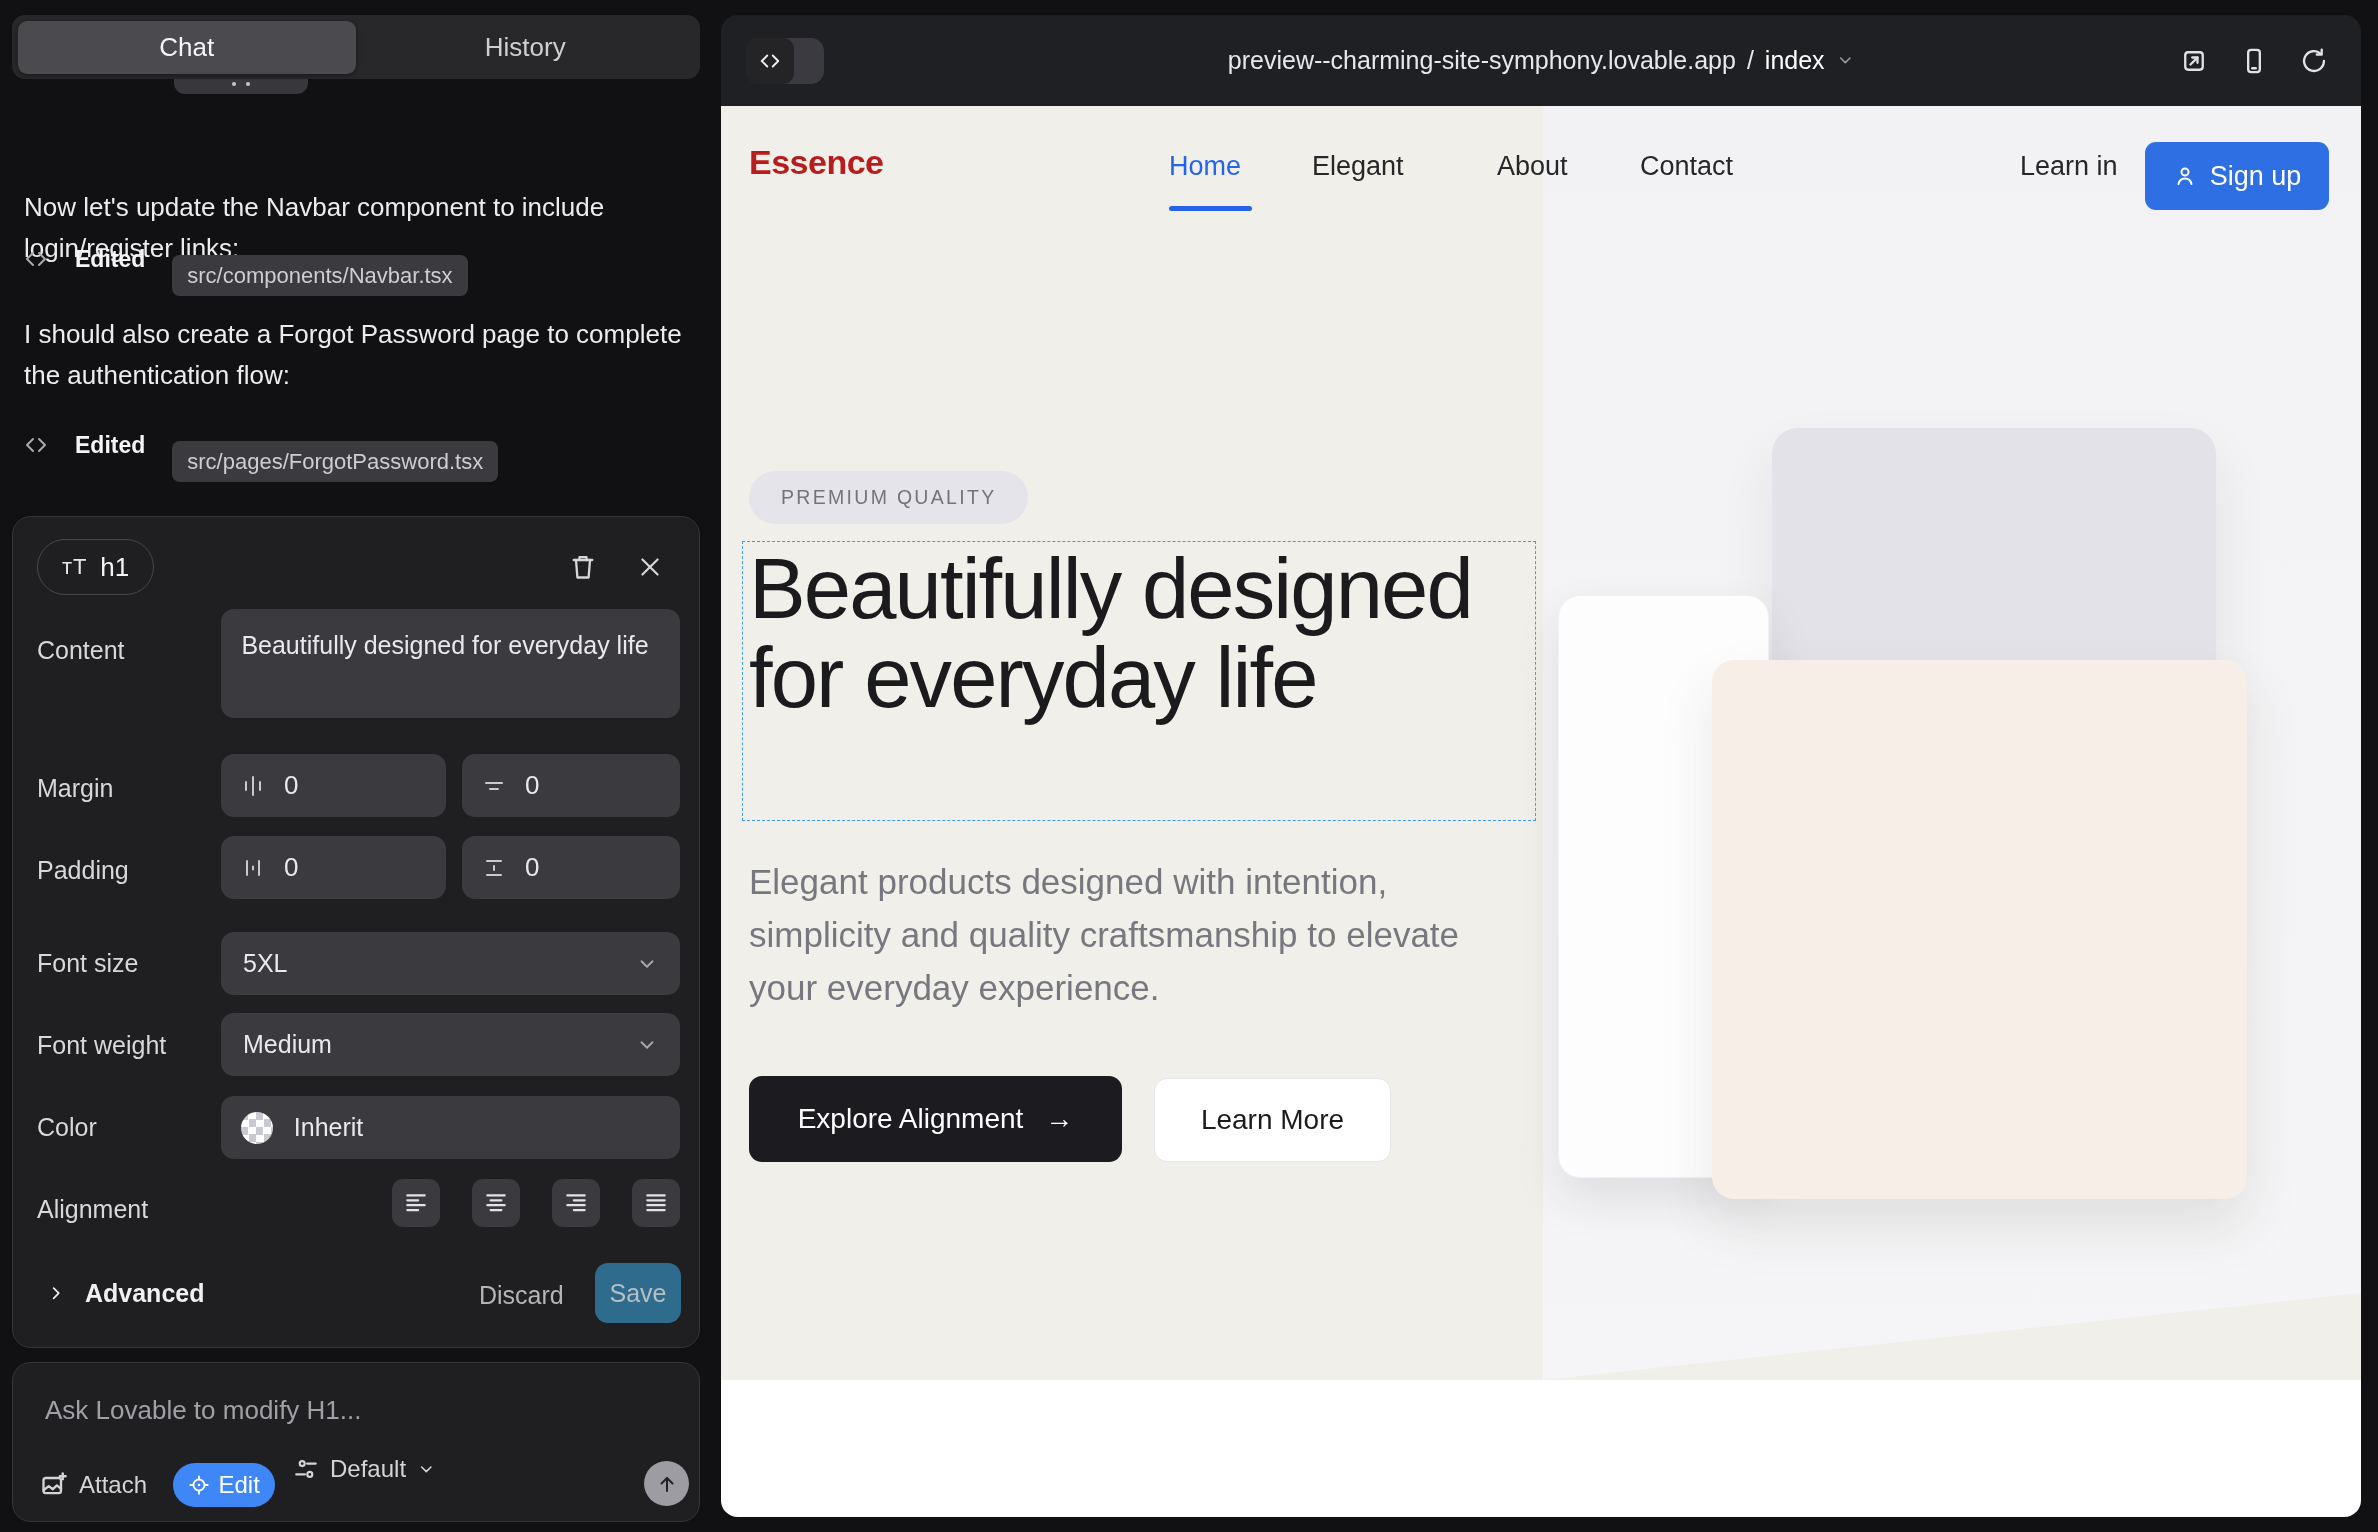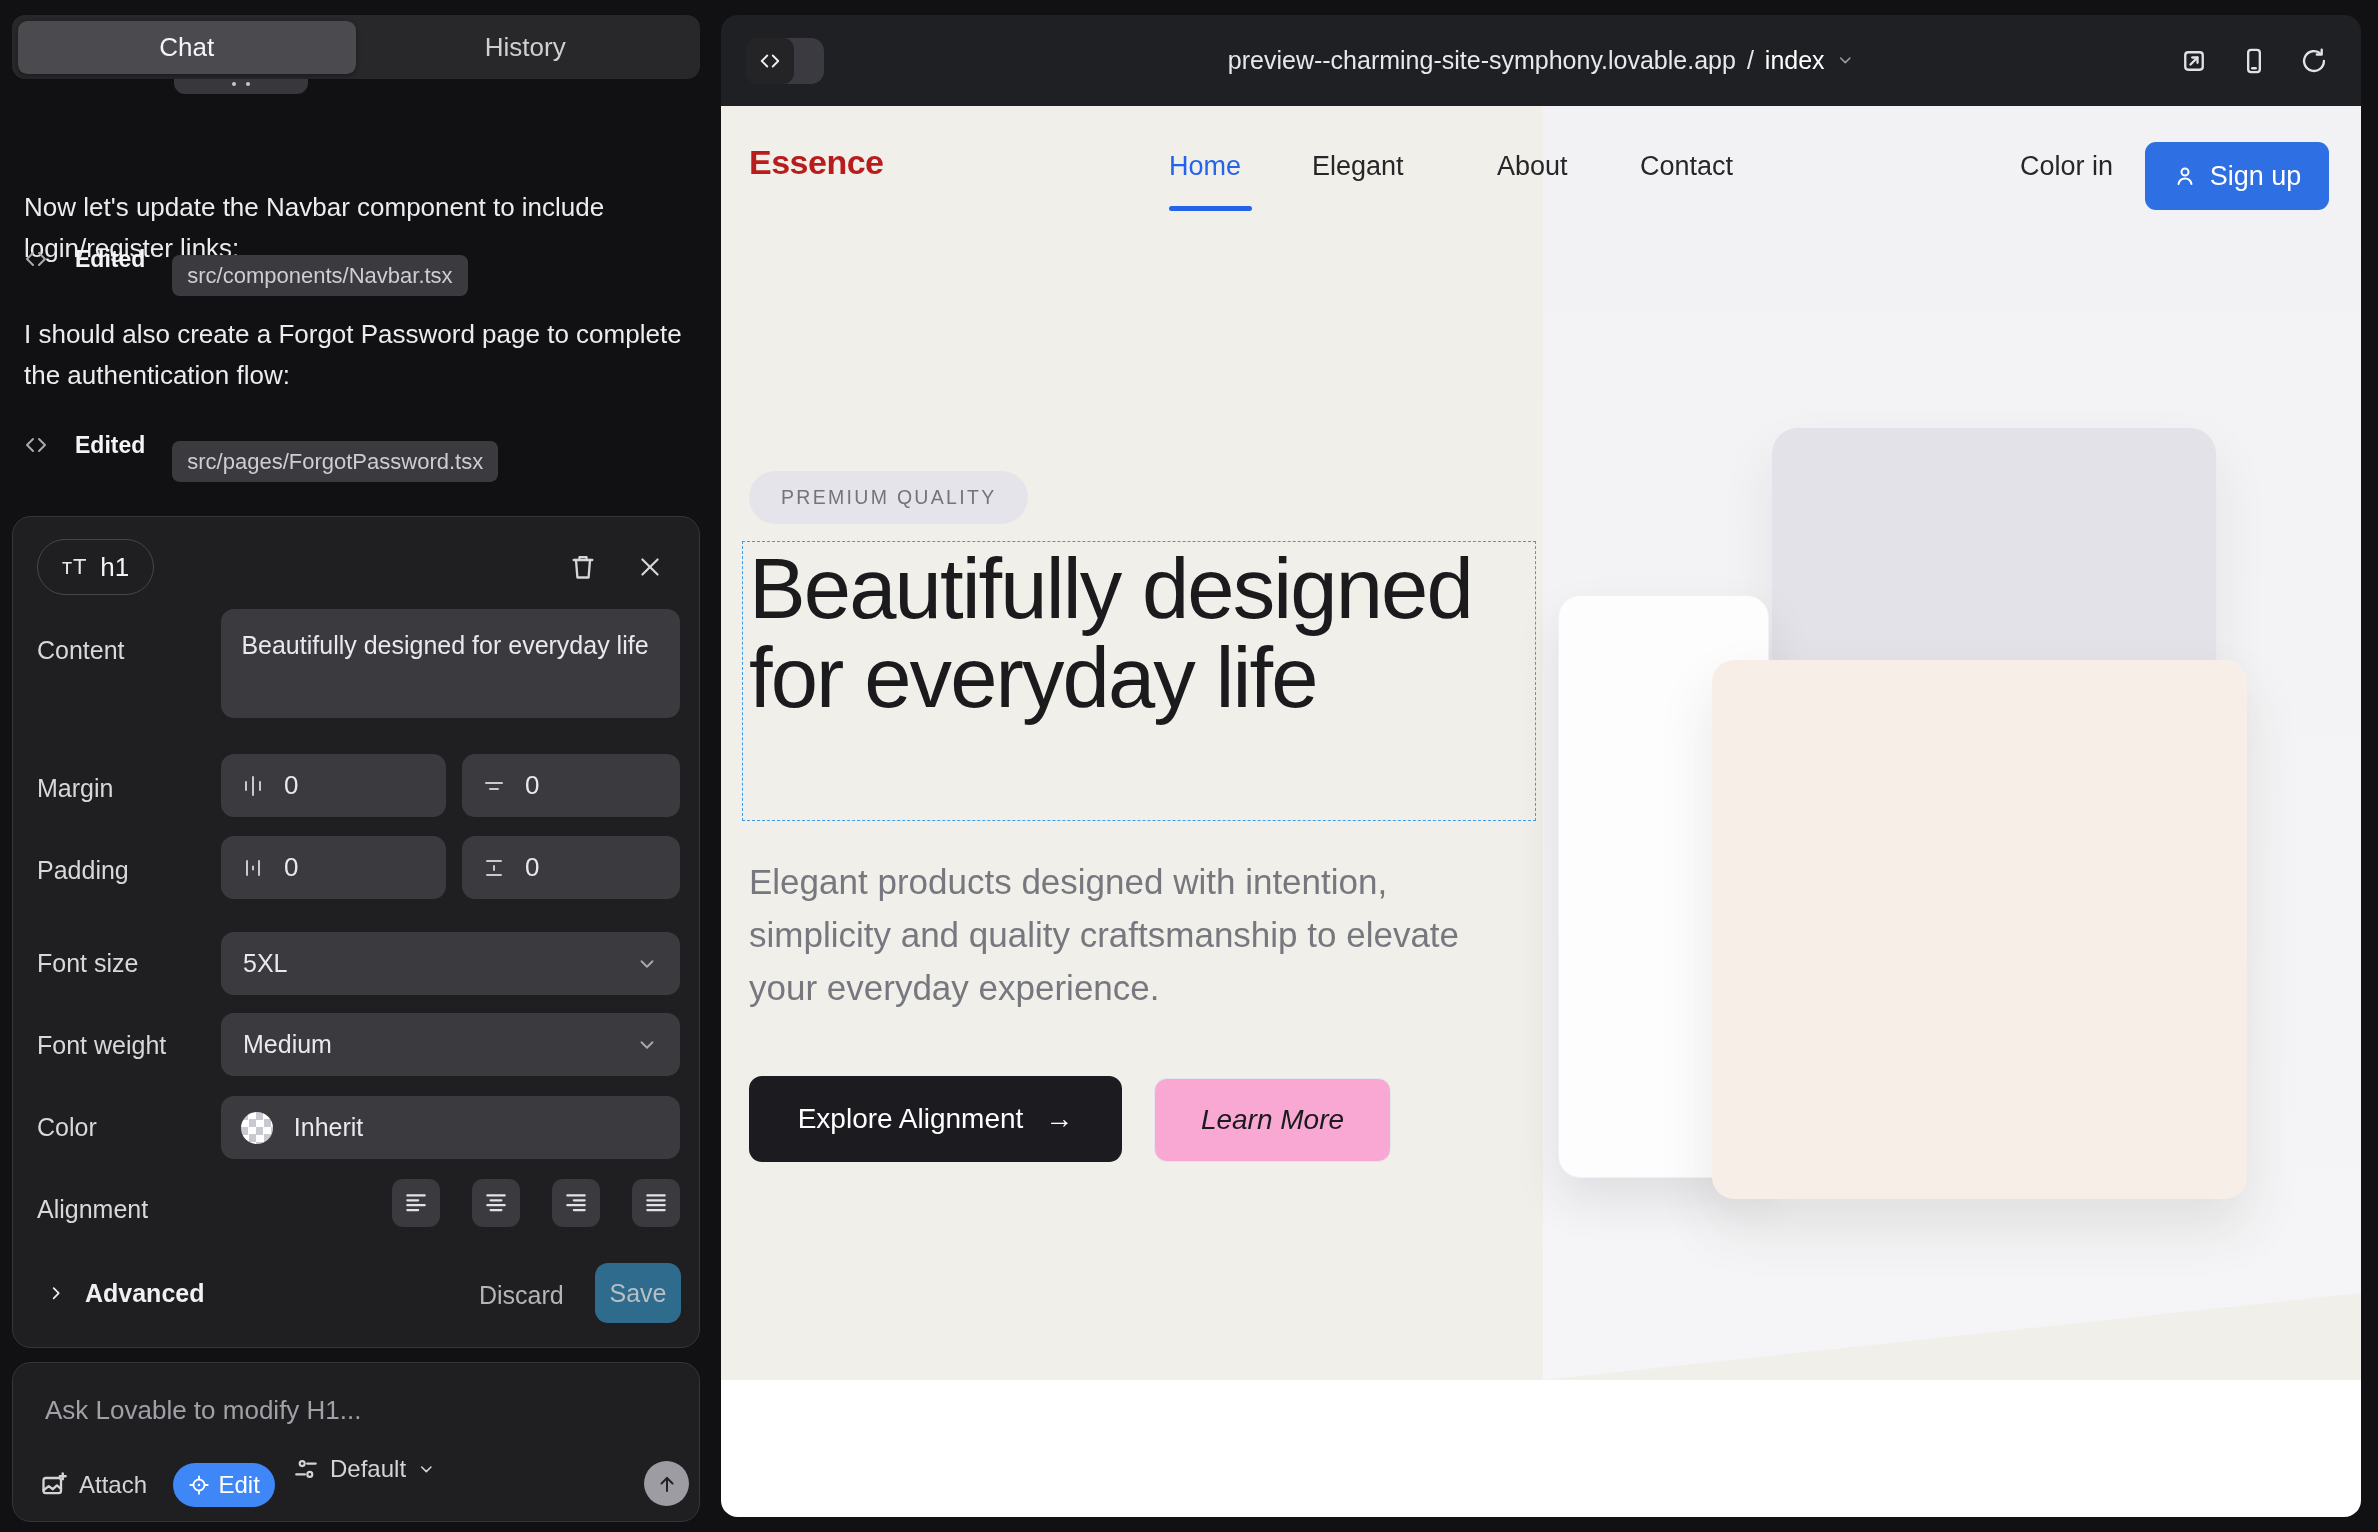--- a/index.html
+++ b/index.html
@@ -55,21 +55,21 @@
   .brand { left:28px; top:37px; font-size:34px; font-weight:bold; color:#b91c1c; letter-spacing:-0.5px; }
   .navlink { top:45px; font-size:27px; color:#27272a; }
   .navlink.active { color:#2563eb; }
   .homeline { left:448px; top:100px; width:83px; height:4.6px; background:#2563eb; border-radius:2.8px; }
   .signup { left:1424px; top:36px; width:184px; height:68px; background:#2f6fe4; border-radius:11px; color:#ffffff; display:flex; align-items:center; justify-content:center; gap:13px; font-size:27px; }
   .qbadge { left:28px; top:365px; height:53px; padding:0 32px; background:#e5e4eb; border-radius:927px; display:flex; align-items:center; font-size:19.5px; letter-spacing:2.3px; color:#74747c; }
   .selbox { left:21.3px; top:435px; width:794px; height:280px; border:1.9px dashed #3d9bec; }
   .hero h1 { position:absolute; left:28px; top:438px; width:742px; font-size:85px; line-height:89px; font-weight:500; letter-spacing:-1.9px; color:#1b1b1e; }
   .desc { left:28px; top:749px; width:714px; font-size:35px; line-height:53px; color:#77777f; }
   .ctaP { left:28px; top:970px; width:373px; height:86px; background:#1c1c20; border-radius:13px; color:#ffffff; display:flex; align-items:center; justify-content:center; gap:22px; font-size:28px; }
-  .ctaS { left:433px; top:972px; width:237px; height:84px; background:#f9a8d4; border:1.9px solid #e5e5e9; border-radius:13px; color:#1b1b1e; display:flex; align-items:center; justify-content:center; font-size:28px;font-style:italic; }
+  .ctaS { left:433px; top:972px; width:237px; height:84px; background:#ffffff; border:1.9px solid #e5e5e9; border-radius:13px; color:#1b1b1e; display:flex; align-items:center; justify-content:center; font-size:28px; }
   .cardGray { left:1051px; top:322px; width:444px; height:301px; background:#e3e2e8; border-radius:26px; box-shadow:0 28px 56px rgba(40,40,60,.08); }
   .cardWhite { left:837px; top:489px; width:211px; height:583px; background:#fdfdfe; border:0.9px solid #f1f1f3; border-radius:22px; box-shadow:0 22px 46px rgba(40,40,60,.10); }
   .cardPeach { left:991px; top:554px; width:535px; height:539px; background:#f7efe7; border-radius:22px; box-shadow:0 28px 56px rgba(60,45,30,.10); }
 </style>
 </head>
 <body>
 
 <div class="stage">
 
   <div class="abs tabsbar">
@@ -335,21 +335,21 @@
         <div class="abs cardGray"></div>
         <div class="abs cardWhite"></div>
         <div class="abs cardPeach"></div>
 
         <div class="abs brand">Essence</div>
         <div class="abs navlink active" style="left:448px;">Home</div>
         <div class="abs homeline"></div>
         <div class="abs navlink" style="left:591px;">Elegant</div>
         <div class="abs navlink" style="left:776px;">About</div>
         <div class="abs navlink" style="left:919px;">Contact</div>
-        <div class="abs navlink" style="left:1299px;">Color in</div>
+        <div class="abs navlink" style="left:1299px;">Learn in</div>
         <div class="abs signup">
           <svg class="ic" width="24" height="24" viewBox="0 0 24 24">
               <circle cx="12" cy="8" r="3.5"></circle>
               <path d="M5.5 20c.8-3.6 3.4-5.5 6.5-5.5s5.7 1.9 6.5 5.5"></path>
             </svg>
           <span>Sign up</span>
         </div>
 
         <div class="abs qbadge">PREMIUM QUALITY</div>
         <div class="abs selbox"></div>

